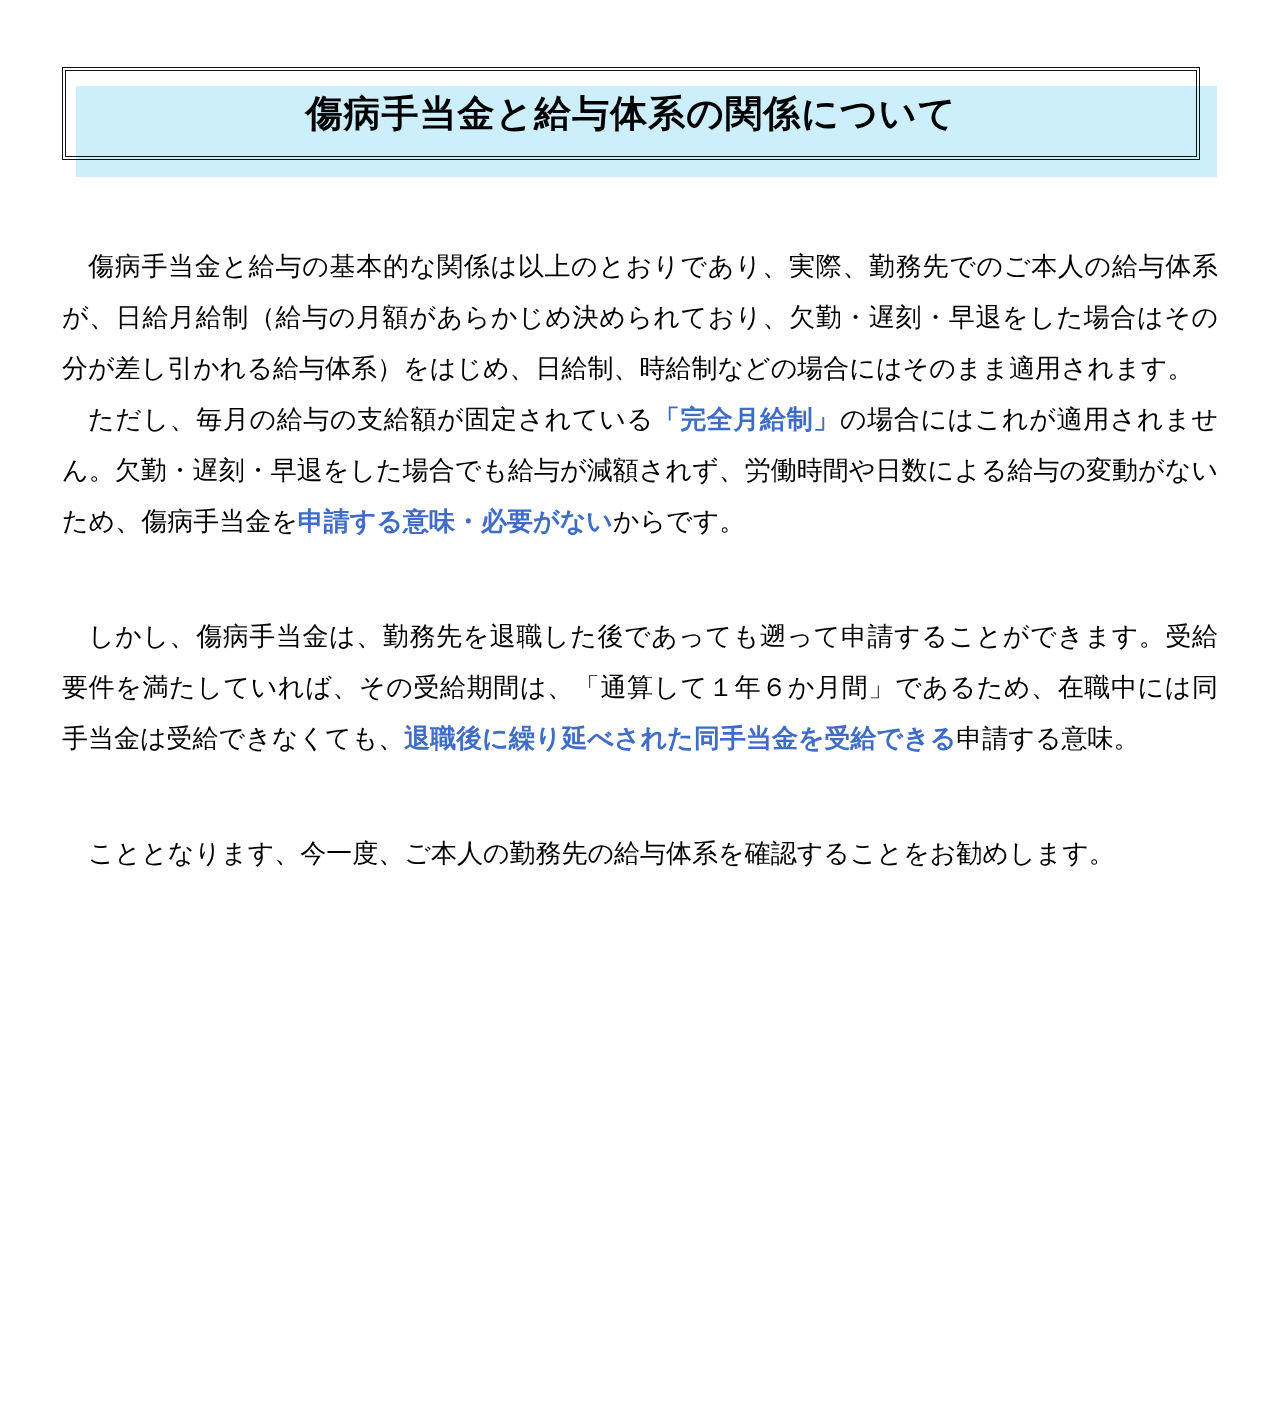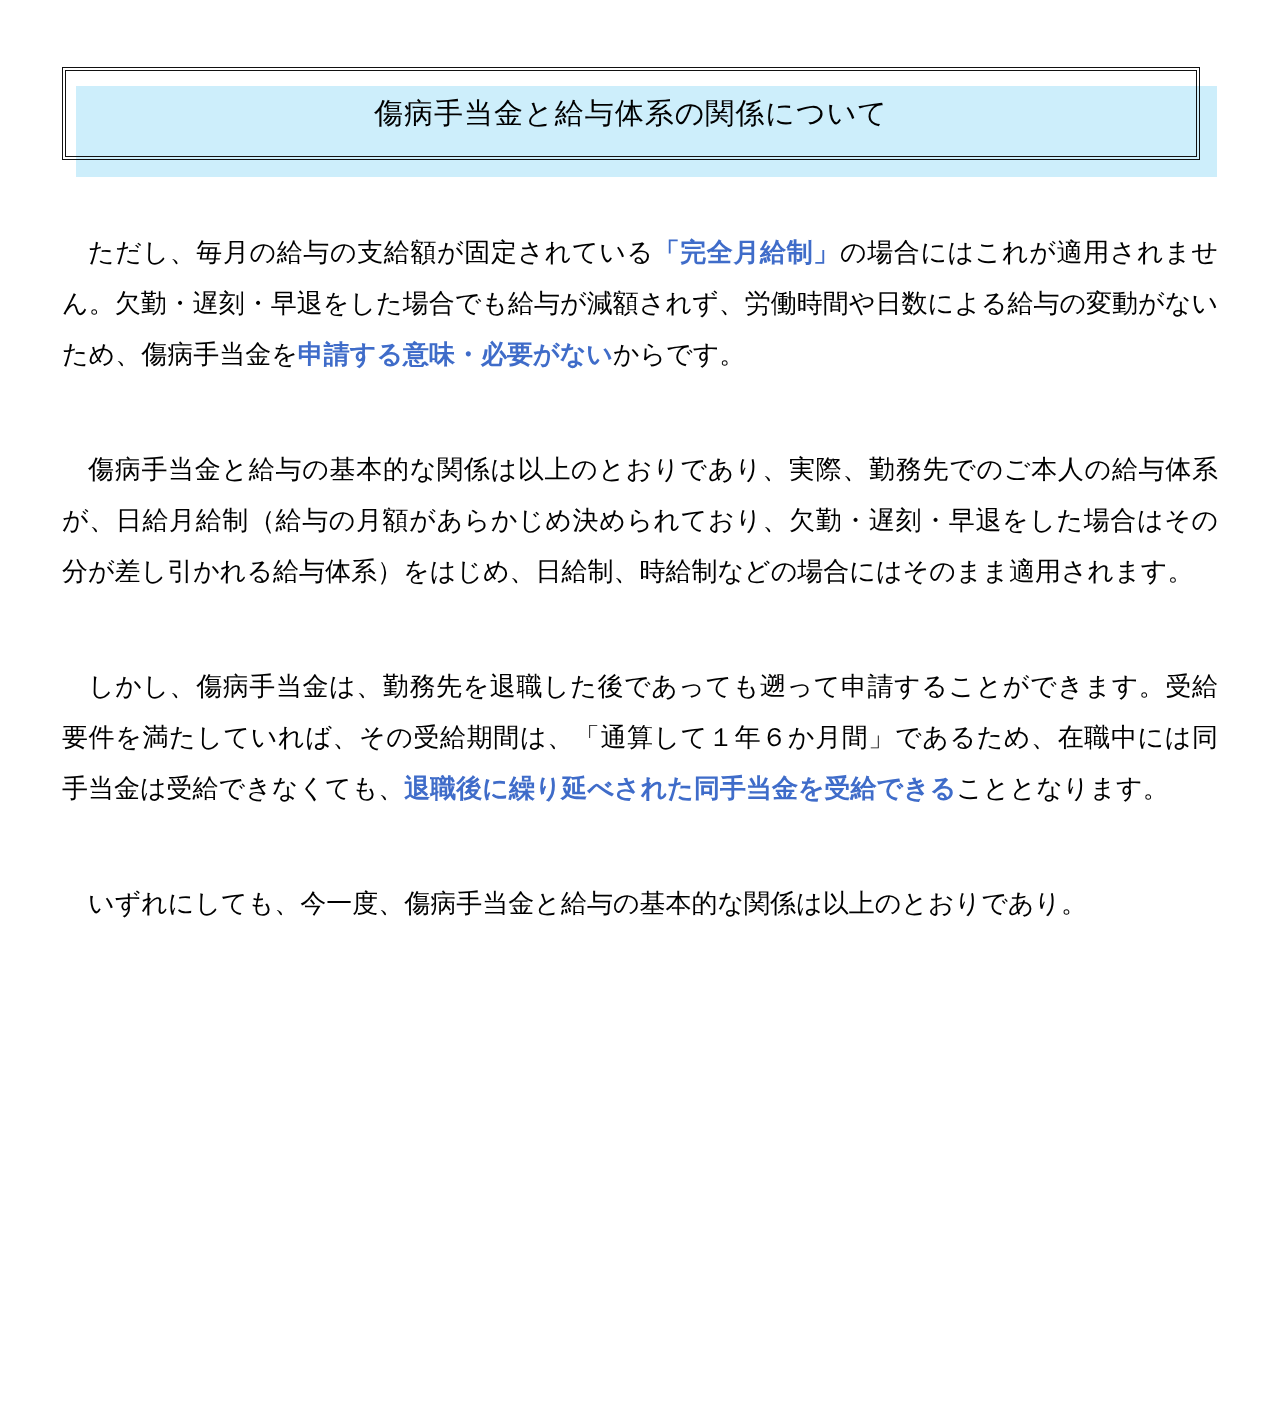--- a/index.html
+++ b/index.html
@@ -39,22 +39,22 @@
     height: 93px;
     box-sizing: border-box;
     border: 4px double var(--frame-border);
     background: transparent;
     display: flex;
     align-items: center;
     justify-content: center;
   }
   .title-frame h1 {
     margin: 0;
-    font-size: 29px;
-    font-weight: normal;
+    font-size: 37px;
+    font-weight: bold;
     color: #000000;
     letter-spacing: 1px;
     white-space: nowrap;
   }
   .doc-body {
     margin: 50px 62px 0 62px;
   }
   p.para {
     margin: 0;
     font-size: 26px;
@@ -79,20 +79,20 @@
 
   <header class="title-area">
     <div class="title-bg"></div>
     <div class="title-frame">
       <h1>傷病手当金と給与体系の関係について</h1>
     </div>
   </header>
 
   <main class="doc-body">
     <div>
+        <p class="para gap"><span>傷病手当金と給与の基本的な関係は以上のとおりであり、実際、勤務先でのご本人の給与体系が、日給月給制（給与の月額があらかじめ決められており、欠勤・遅刻・早退をした場合はその分が差し引かれる給与体系）をはじめ、日給制、時給制などの場合にはそのまま適用されます。</span></p>
         <p class="para"><span>ただし、毎月の給与の支給額が固定されている</span><span class="em">「完全月給制」</span><span>の場合にはこれが適用されません。欠勤・遅刻・早退をした場合でも給与が減額されず、労働時間や日数による給与の変動がないため、傷病手当金を</span><span class="em">申請する意味・必要がない</span><span>からです。</span></p>
-        <p class="para gap"><span>傷病手当金と給与の基本的な関係は以上のとおりであり、実際、勤務先でのご本人の給与体系が、日給月給制（給与の月額があらかじめ決められており、欠勤・遅刻・早退をした場合はその分が差し引かれる給与体系）をはじめ、日給制、時給制などの場合にはそのまま適用されます。</span></p>
-        <p class="para gap"><span>しかし、傷病手当金は、勤務先を退職した後であっても遡って申請することができます。受給要件を満たしていれば、その受給期間は、「通算して１年６か月間」であるため、在職中には同手当金は受給できなくても、</span><span class="em">退職後に繰り延べされた同手当金を受給できる</span><span>こととなります。</span></p>
-        <p class="para gap"><span>いずれにしても、今一度、傷病手当金と給与の基本的な関係は以上のとおりであり。</span></p>
+        <p class="para gap"><span>しかし、傷病手当金は、勤務先を退職した後であっても遡って申請することができます。受給要件を満たしていれば、その受給期間は、「通算して１年６か月間」であるため、在職中には同手当金は受給できなくても、</span><span class="em">退職後に繰り延べされた同手当金を受給できる</span><span>申請する意味。</span></p>
+        <p class="para gap"><span>こととなります、今一度、ご本人の勤務先の給与体系を確認することをお勧めします。</span></p>
       </div>
   </main>
 
 </div>
 
 </body></html>

